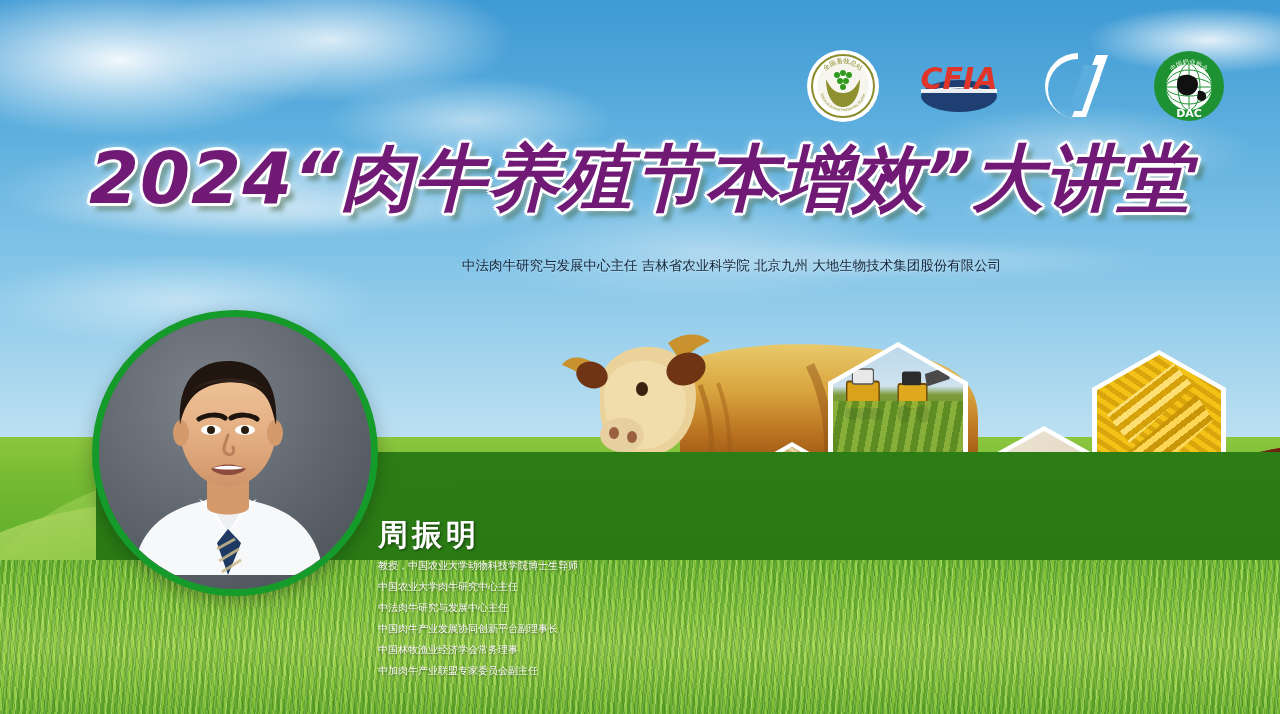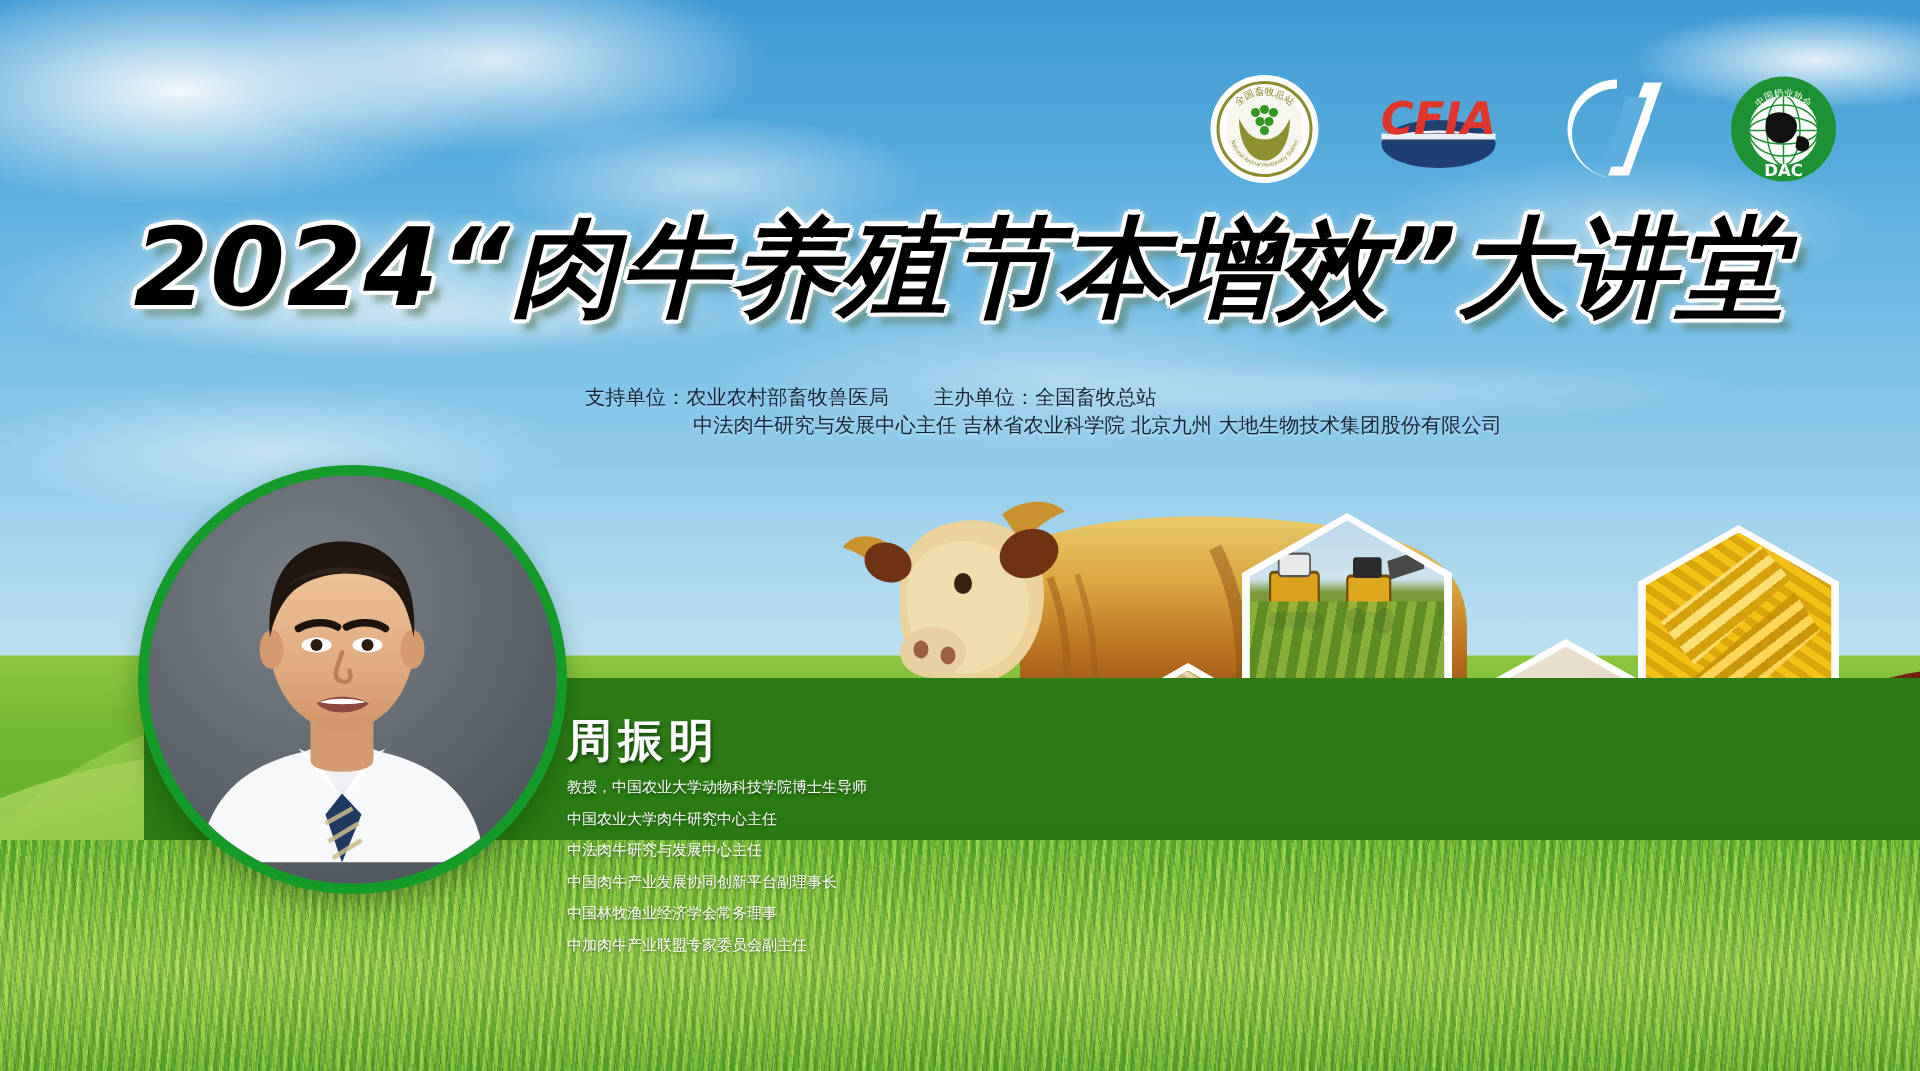--- a/index.html
+++ b/index.html
@@ -78,21 +78,21 @@
   }
   .logo{width:74px;height:74px;position:relative;}
   .logo svg{display:block;}
 
   
   .title{
     position:absolute;left:0;top:142px;width:1280px;text-align:center;
     font-family:"DejaVu Sans","Liberation Sans",sans-serif;
     font-size:72px;font-weight:bold;font-style:italic;
     letter-spacing:1px;
-    color:#000000;
+    color:#701a75;
     text-shadow:
       -2px -2px 0 #ffffff, 2px -2px 0 #ffffff, -2px 2px 0 #ffffff, 2px 2px 0 #ffffff,
       -3px 0 0 #ffffff, 3px 0 0 #ffffff, 0 -3px 0 #ffffff, 0 3px 0 #ffffff,
       0 0 10px rgba(255,255,255,.95),
       6px 7px 5px rgba(20,60,10,.45);
     white-space:nowrap;
     line-height:1;
   }
 
   
@@ -135,21 +135,21 @@
   .portrait svg{position:absolute;left:0;top:0;}
 
   
   .speaker{
     position:absolute;left:378px;top:478px;width:560px;color:#ffffff;
   }
   .speaker .name{
     font-size:30px;font-weight:bold;letter-spacing:4px;
     font-family:"DejaVu Serif","Liberation Serif",serif;
     text-shadow:1px 1px 3px rgba(0,0,0,.5);
-    margin-bottom:4px;line-height:1.1;
+    margin-bottom:4px;line-height:1.1;margin-top:40px;
   }
   .speaker .cred{
     font-size:10px;line-height:21px;white-space:nowrap;
     font-family:"DejaVu Sans","Liberation Sans",sans-serif;
     text-shadow:0 1px 2px rgba(0,0,0,.45);
   }
 
   
   .hexwrap{position:absolute;left:700px;top:330px;width:520px;height:340px;}
   .hex{
@@ -398,23 +398,20 @@
         </text>
         <text x="37" y="68" text-anchor="middle" fill="#ffffff" font-size="11" font-weight="bold" font-family="'DejaVu Sans','Liberation Sans',sans-serif">DAC</text>
       </svg>
     </div>
 
   </div>
 
   <div class="title">2024“肉牛养殖节本增效”大讲堂</div>
 
   <div class="orgs">
-    <div class="row">
-      <span>支持单位：</span><span>农业农村部畜牧兽医局</span><span class="gap"></span><span>主办单位：</span><span>全国畜牧总站</span>
-    </div>
     <div class="row indent">
       <span>中法肉牛研究与发展中心主任  吉林省农业科学院    北京九州  大地生物技术集团股份有限公司</span>
     </div>
   </div>
 
   <div class="portrait">
     <div class="backdrop"></div>
     <svg width="258" height="258" viewBox="0 0 258 258">
       <defs>
         <linearGradient id="skin" x1="0" y1="0" x2="0" y2="1">

